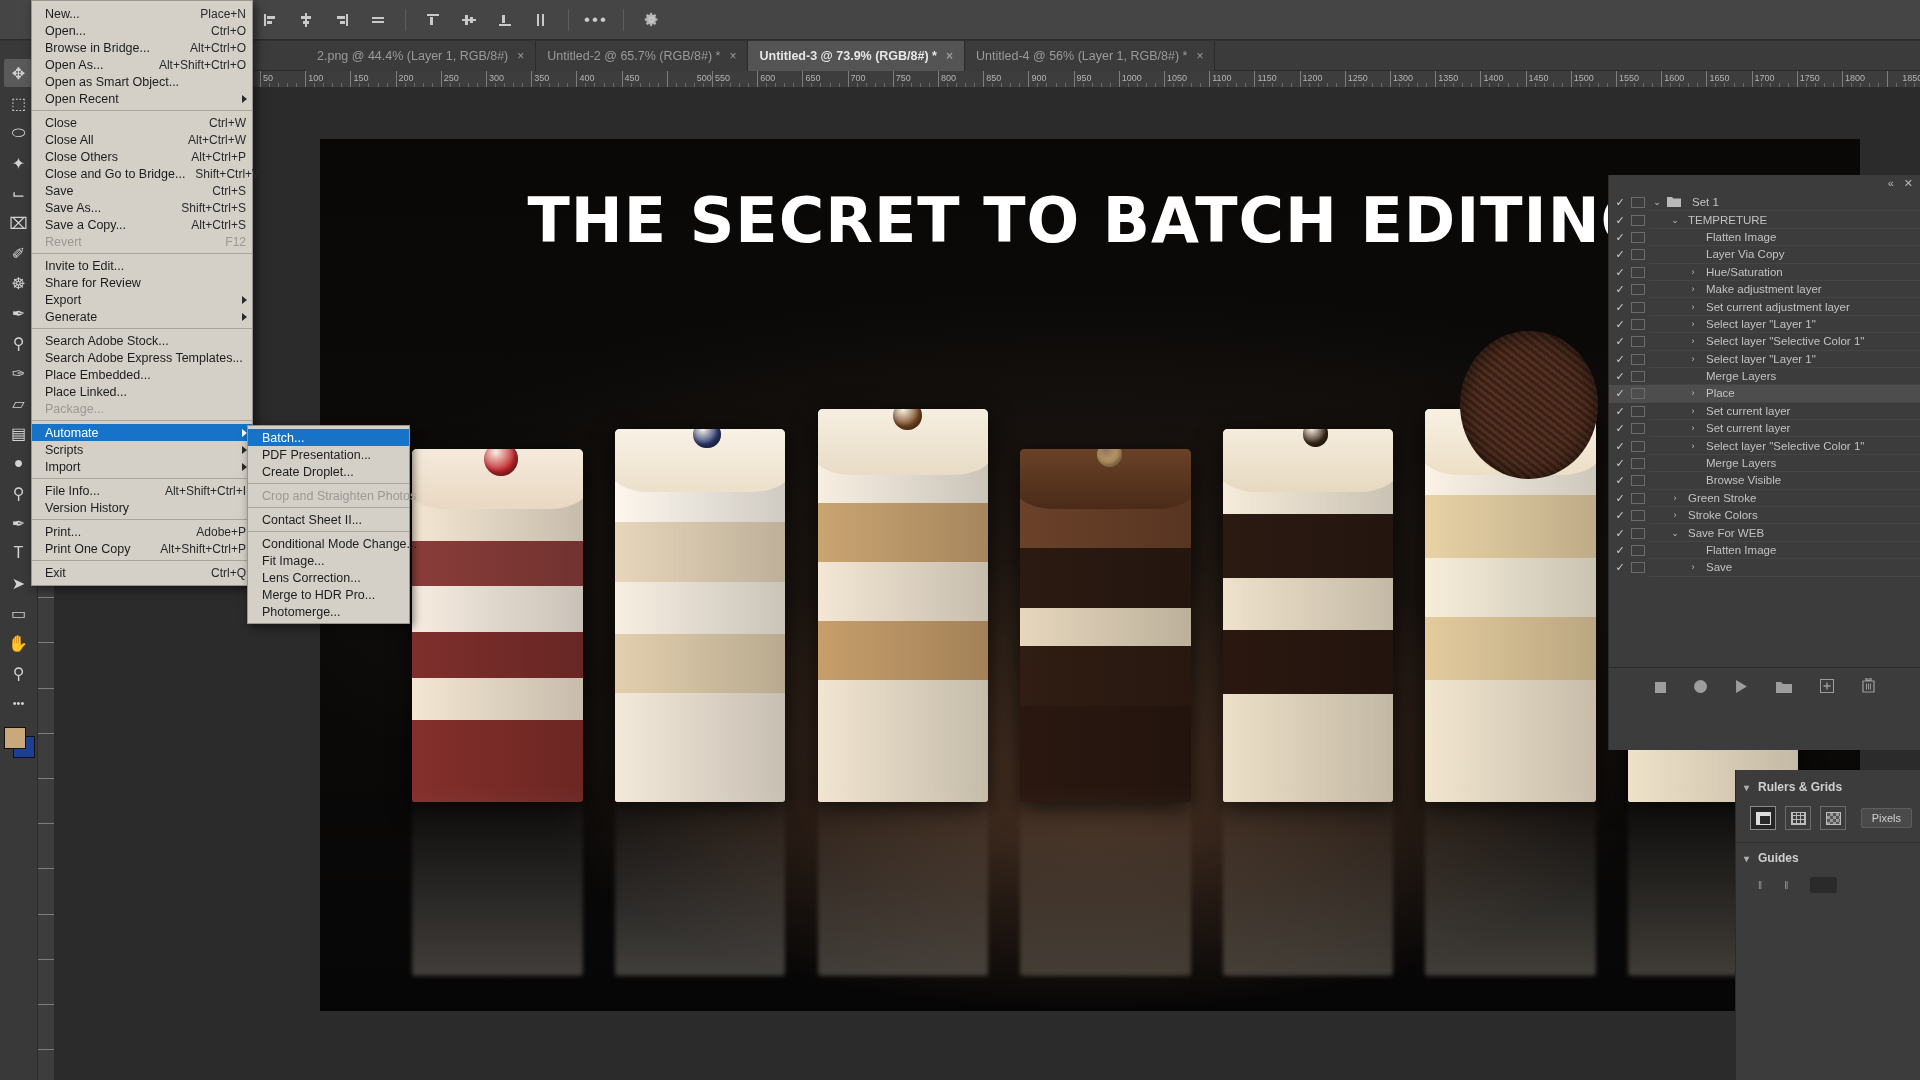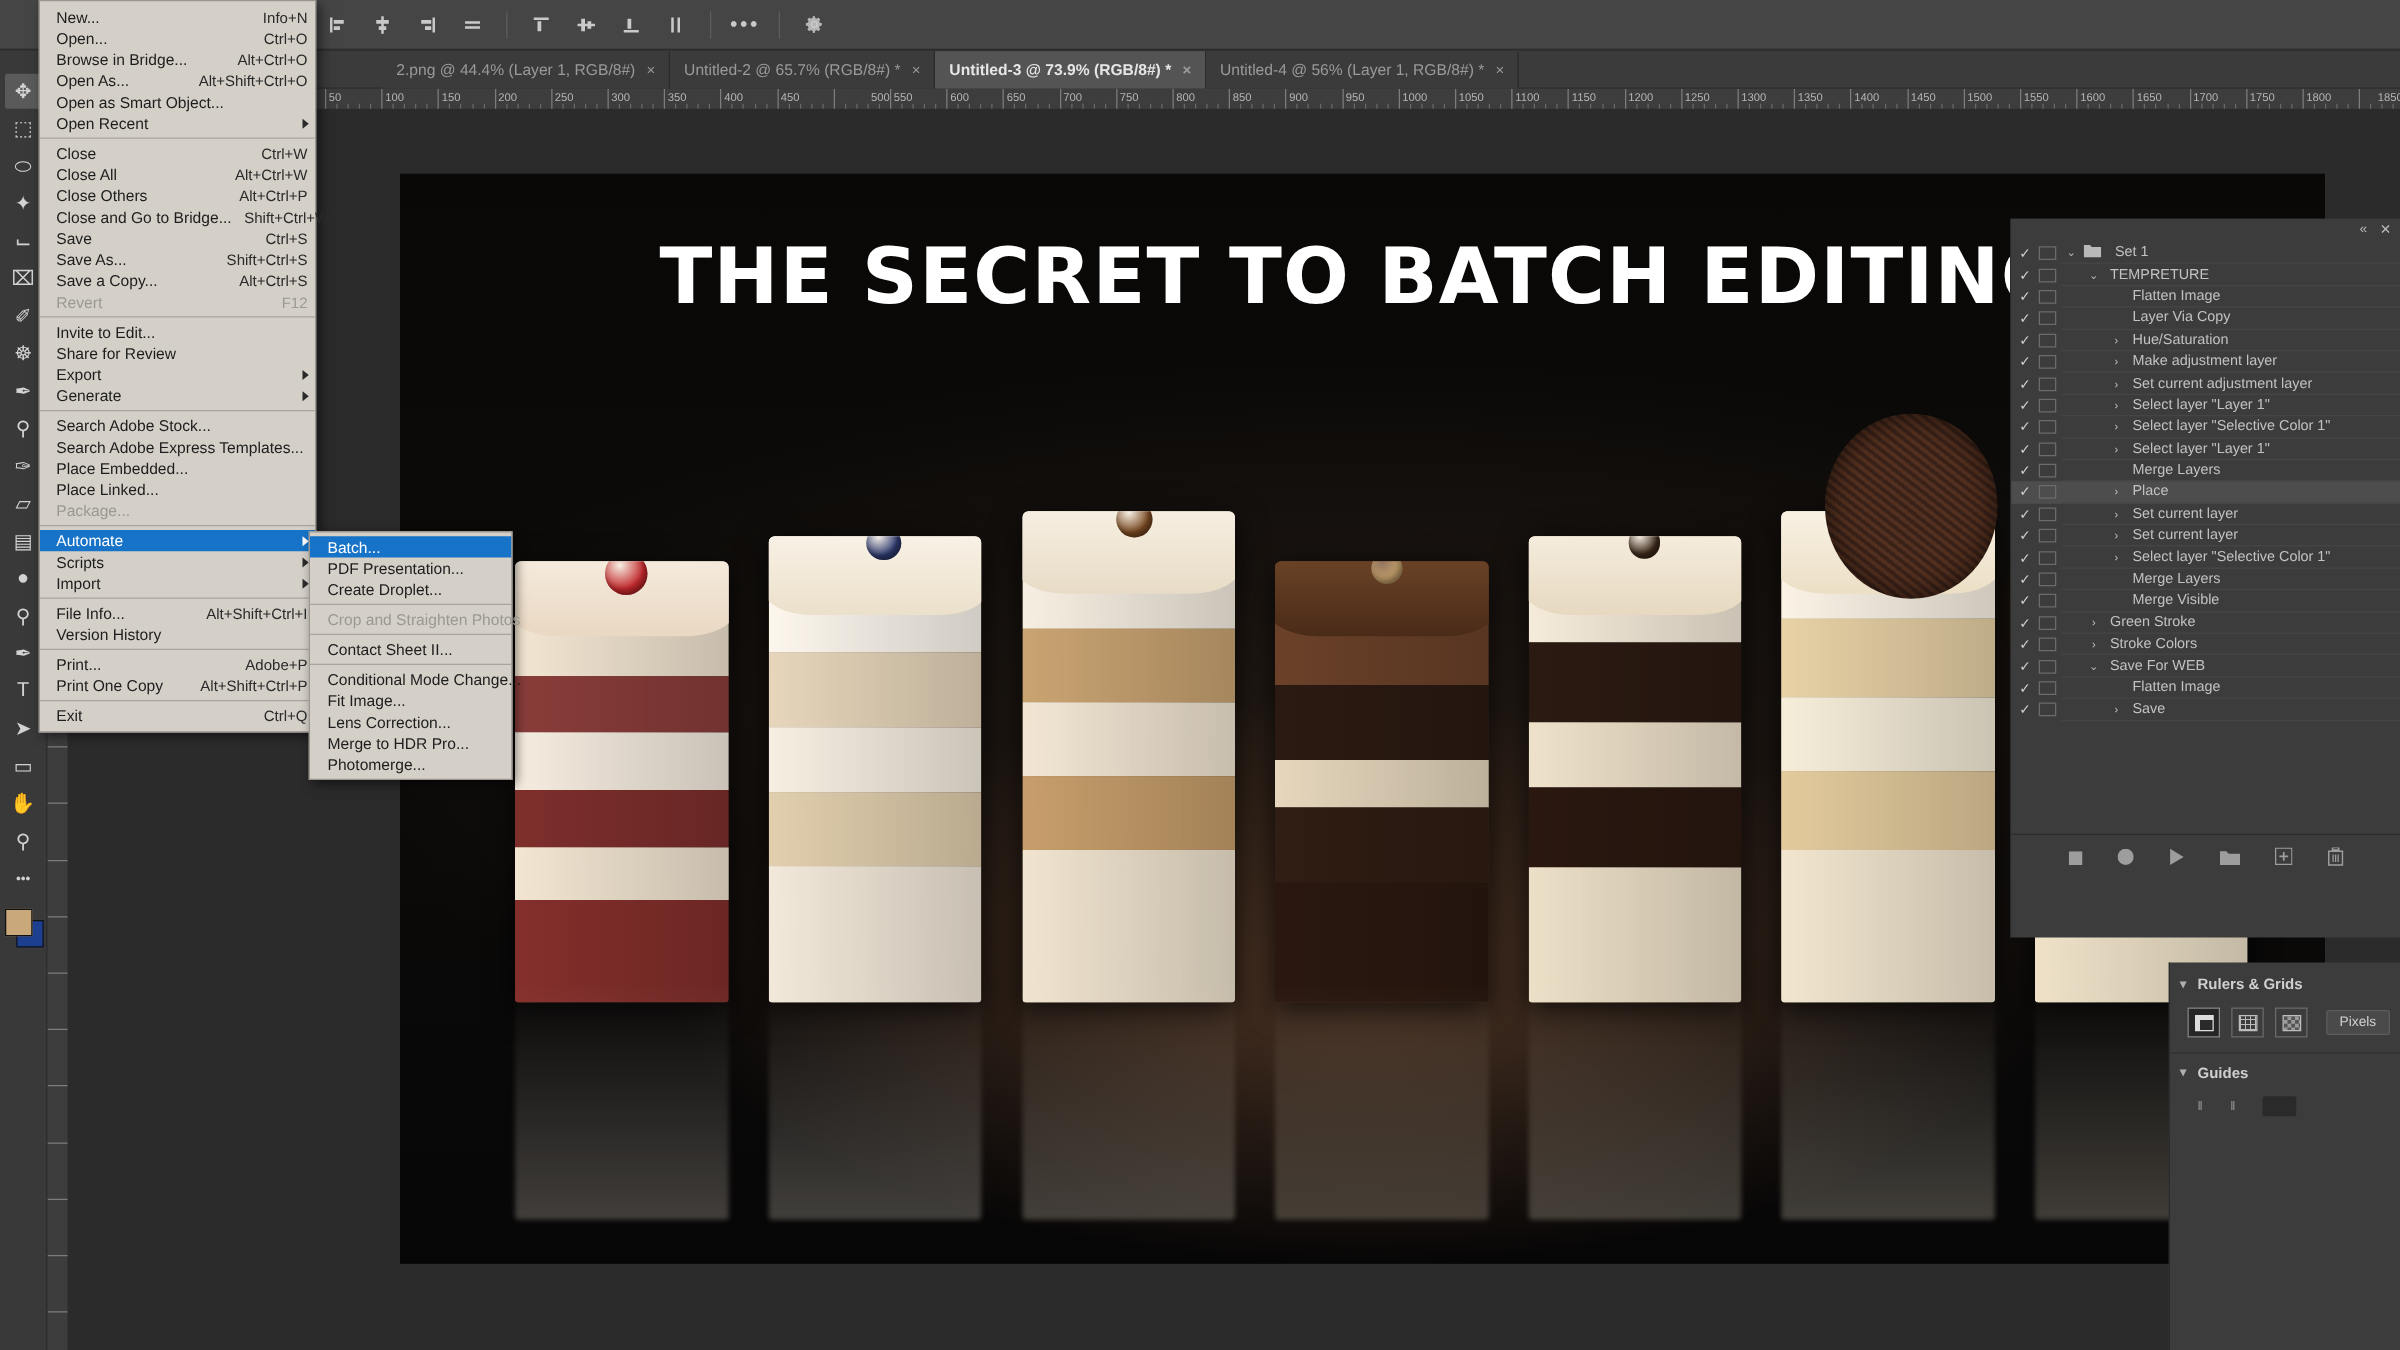--- a/index.html
+++ b/index.html
@@ -743,21 +743,21 @@
           <span class="aname" style="padding-left: 36px;">
             <span class="tw"></span>
             <span style="padding-left: 5px;">Merge Layers</span>
           </span>
         </div>
         <div class="arow">
           <span class="ck">✓</span>
           <span class="bx"></span>
           <span class="aname" style="padding-left: 36px;">
             <span class="tw"></span>
-            <span style="padding-left: 5px;">Merge Visible</span>
+            <span style="padding-left: 5px;">Browse Visible</span>
           </span>
         </div>
         <div class="arow">
           <span class="ck">✓</span>
           <span class="bx"></span>
           <span class="aname" style="padding-left: 18px;">
             <span class="tw">›</span>
             <span style="padding-left: 5px;">Green Stroke</span>
           </span>
         </div>
@@ -843,21 +843,21 @@
     <div class="g-row">
       <span class="g-mini">‖</span>
       <span class="g-mini">‖</span>
       <span class="g-chip">&nbsp;</span>
     </div>
   </div>
 
   <div class="menu" id="fileMenu">
       <div class="mi">
         <span class="lbl">New...</span>
-        <span class="sc">Info+N</span>
+        <span class="sc">Place+N</span>
       </div>
       <div class="mi">
         <span class="lbl">Open...</span>
         <span class="sc">Ctrl+O</span>
       </div>
       <div class="mi">
         <span class="lbl">Browse in Bridge...</span>
         <span class="sc">Alt+Ctrl+O</span>
       </div>
       <div class="mi">

